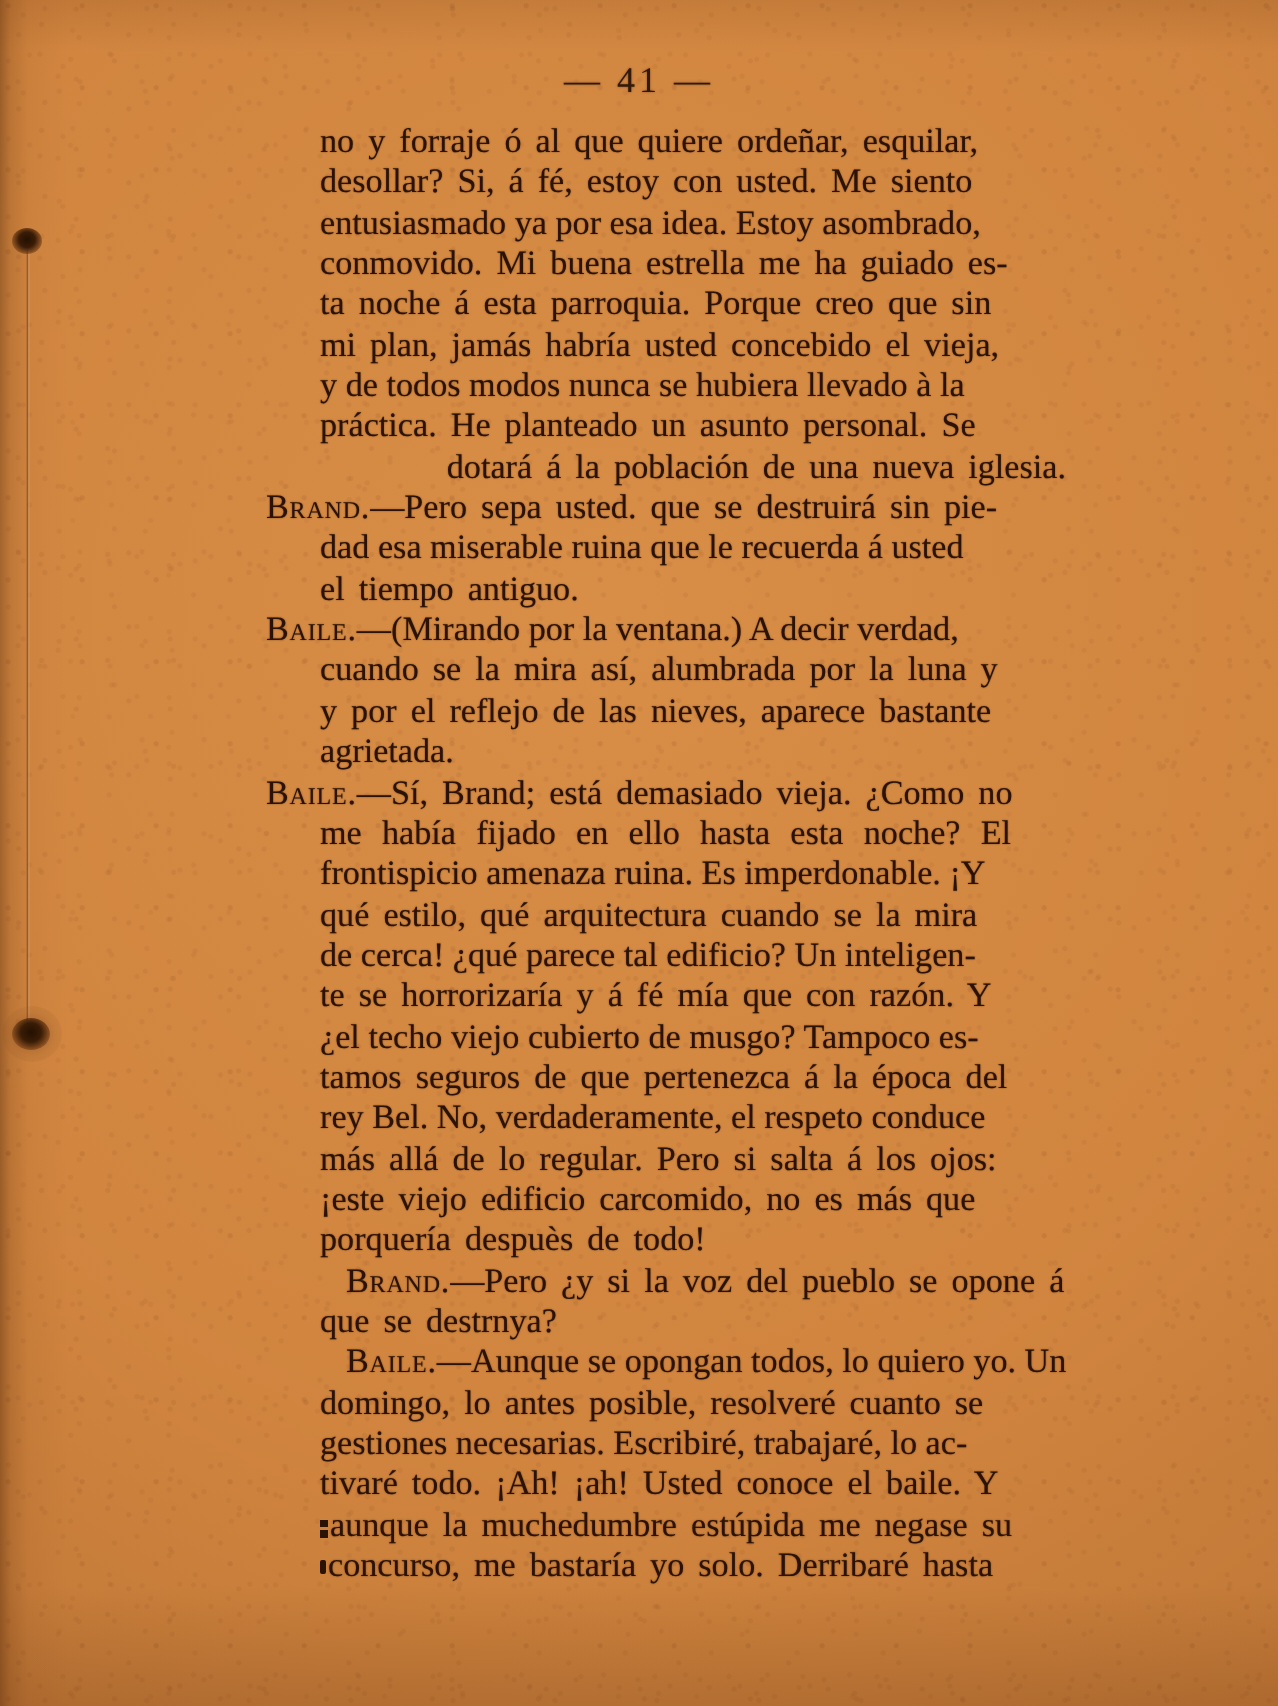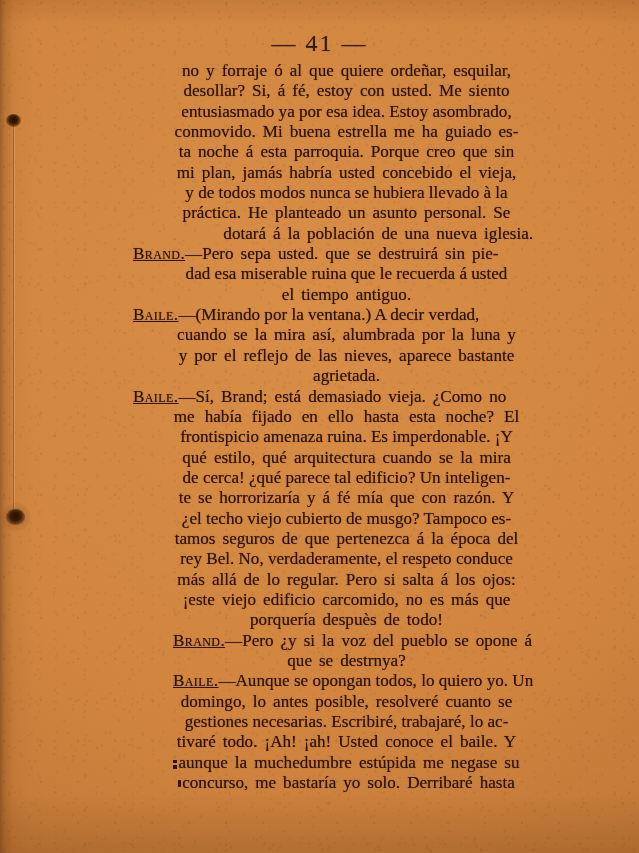--- a/index.html
+++ b/index.html
@@ -113,48 +113,47 @@
     width: 639px;
     color: #2e1405;
   }
 
   .folio {
     position: absolute;
     top: 30px;
     left: 0;
     width: 639px;
     text-align: center;
-    font-size: 24px;
+    font-size: 18px;
     letter-spacing: 2px;
     color: #32190a;
     text-shadow: 0 0 1.1px rgba(50,25,10,0.55);
   }
 
   .textblock {
     position: absolute;
     left: 133px;
     top: 61px;
     width: 400px;
   }
 
   .line {
     font-size: 17.1px;
     line-height: 20.35px;
     white-space: nowrap;
     color: #2b1204;
     text-shadow: 0 0 0.85px rgba(43,18,4,0.60);
   }
-  .line.ind   { padding-left: 27px; text-align: center; }      
+  .line.ind   { padding-left: 27px; }      
   .line.ctr   { padding-left: 54px; text-align: right; }      
   .line.ind2  { padding-left: 40px; }
 
   .speaker {
     font-variant: small-caps;
     letter-spacing: 0.4px;
-    text-decoration: underline;
   }
   .stage { }
   .w  { word-spacing: 0.16em; }
   .w2 { word-spacing: 0.34em; }
 
   .smudge {
     display: inline-block;
     width: 4px; height: 9px;
     vertical-align: -1px;
     margin-right: 1px;

